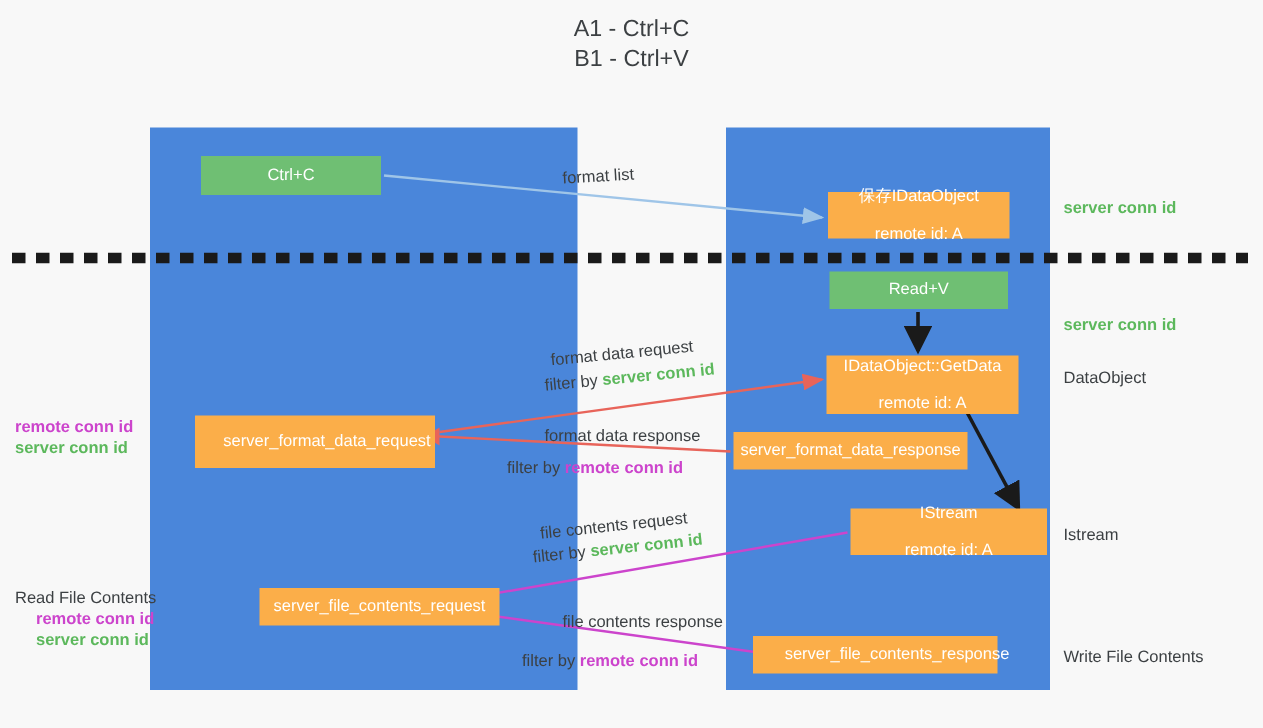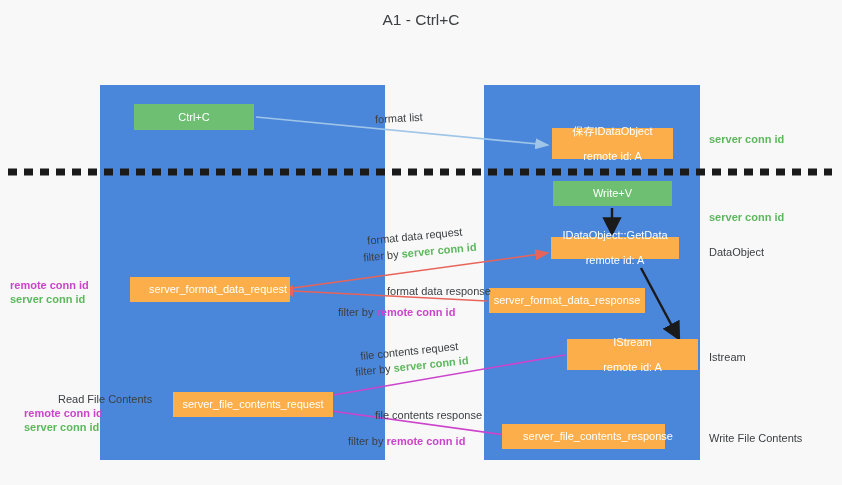--- a/index.html
+++ b/index.html
@@ -29,65 +29,66 @@
     position:absolute;box-sizing:border-box;
     display:flex;flex-direction:column;align-items:center;justify-content:center;
     color:#ffffff;font-size:11px;line-height:13px;text-align:left;
   }
   .box.green{background:#6fbf73;}
   .box.orange{background:#fbae49;gap:12px;}
 
   #box-ctrlc{left:134px;top:104px;width:120px;height:26px;}
   #box-objdata{left:552px;top:128px;width:121px;height:31px;}
   #box-ctrlv{left:553px;top:181px;width:119px;height:25px;}
-  #box-getdata{left:551px;top:237px;width:128px;height:22px;}
-  #box-fmtreq{left:130px;top:277px;width:160px;height:25px;padding-left:16px;}
+  #box-getdata{left:551px;top:237px;width:128px;height:39px;}
+  #box-fmtreq{left:130px;top:277px;width:160px;height:35px;padding-left:16px;}
   #box-fmtresp{left:489px;top:288px;width:156px;height:25px;}
   #box-istream{left:567px;top:339px;width:131px;height:31px;}
   #box-filereq{left:129px;top:392px;width:160px;height:25px;margin-left:44px;}
   #box-fileresp{left:502px;top:424px;width:163px;height:25px;padding-left:29px;}
 
   .arrowlabel{position:absolute;font-size:11px;line-height:14px;color:#3c4043;white-space:nowrap;}
   .green-t{color:#5cb85c;font-weight:bold;}
   .purple-t{color:#cc44cc;font-weight:bold;}
 
   #lbl-formatlist{left:375px;top:111px;transform:rotate(-3.2deg);}
   #lbl-fdr1{left:367px;top:229px;transform:rotate(-5.5deg);}
   #lbl-fdr2{left:363px;top:245px;transform:rotate(-5.5deg);}
-  #lbl-fdresp1{left:363px;top:284px;margin-left:24px;}
+  #lbl-fdresp1{left:363px;top:284px;}
   #lbl-fdresp2{left:338px;top:305px;}
   #lbl-fcr1{left:360px;top:344px;transform:rotate(-6deg);}
   #lbl-fcr2{left:355px;top:359px;transform:rotate(-6deg);}
   #lbl-fcresp1{left:375px;top:408px;}
   #lbl-fcresp2{left:348px;top:434px;}
 
   .sidelabel{position:absolute;font-size:11px;line-height:14px;white-space:nowrap;}
   #side-scid1{left:709px;top:132px;color:#5cb85c;font-weight:bold;}
   #side-scid2{left:709px;top:210px;color:#5cb85c;font-weight:bold;}
   #side-dataobject{left:709px;top:245px;color:#3c4043;}
   #side-istream{left:709px;top:350px;color:#3c4043;}
   #side-writefile{left:709px;top:431px;color:#3c4043;}
 
   #left-blk1{position:absolute;left:10px;top:278px;font-size:11px;line-height:14px;}
   #left-blk2{position:absolute;left:10px;top:392px;font-size:11px;line-height:14px;}
-  #left-readfile{color:#3c4043;margin-left:48px;}
+  #left-readfile{color:#3c4043;}
   .lbl-remote{color:#cc44cc;font-weight:bold;}
   .lbl-server{color:#5cb85c;font-weight:bold;}
   #left-blk1 .lbl-remote,#left-blk1 .lbl-server{display:block;}
   #left-blk2 .lbl-remote,#left-blk2 .lbl-server{display:block;padding-left:14px;}
 
   #svg-layer{position:absolute;left:0;top:0;width:842px;height:485px;pointer-events:none;}
 </style>
 </head>
 <body>
 
 <div id="stage">
 
   <div id="title">
     <div>A1 - Ctrl+C</div>
+    <div>B1 - Ctrl+V</div>
   </div>
 
   <div class="colhead" id="head-a1">
     <div>A1</div>
     <div>remote</div>
   </div>
 
   <div class="col" id="col-a1"></div>
   <div class="col" id="col-b1"></div>
 
@@ -128,21 +129,21 @@
   <div class="box green" id="box-ctrlc">
     <span>Ctrl+C</span>
   </div>
 
   <div class="box orange" id="box-objdata">
     <span>保存IDataObject</span>
     <span>remote id: A</span>
   </div>
 
   <div class="box green" id="box-ctrlv">
-    <span>Write+V</span>
+    <span>Read+V</span>
   </div>
 
   <div class="box orange" id="box-getdata">
     <span>IDataObject::GetData</span>
     <span>remote id: A</span>
   </div>
 
   <div class="box orange" id="box-fmtreq">
     <span>server_format_data_request</span>
   </div>

